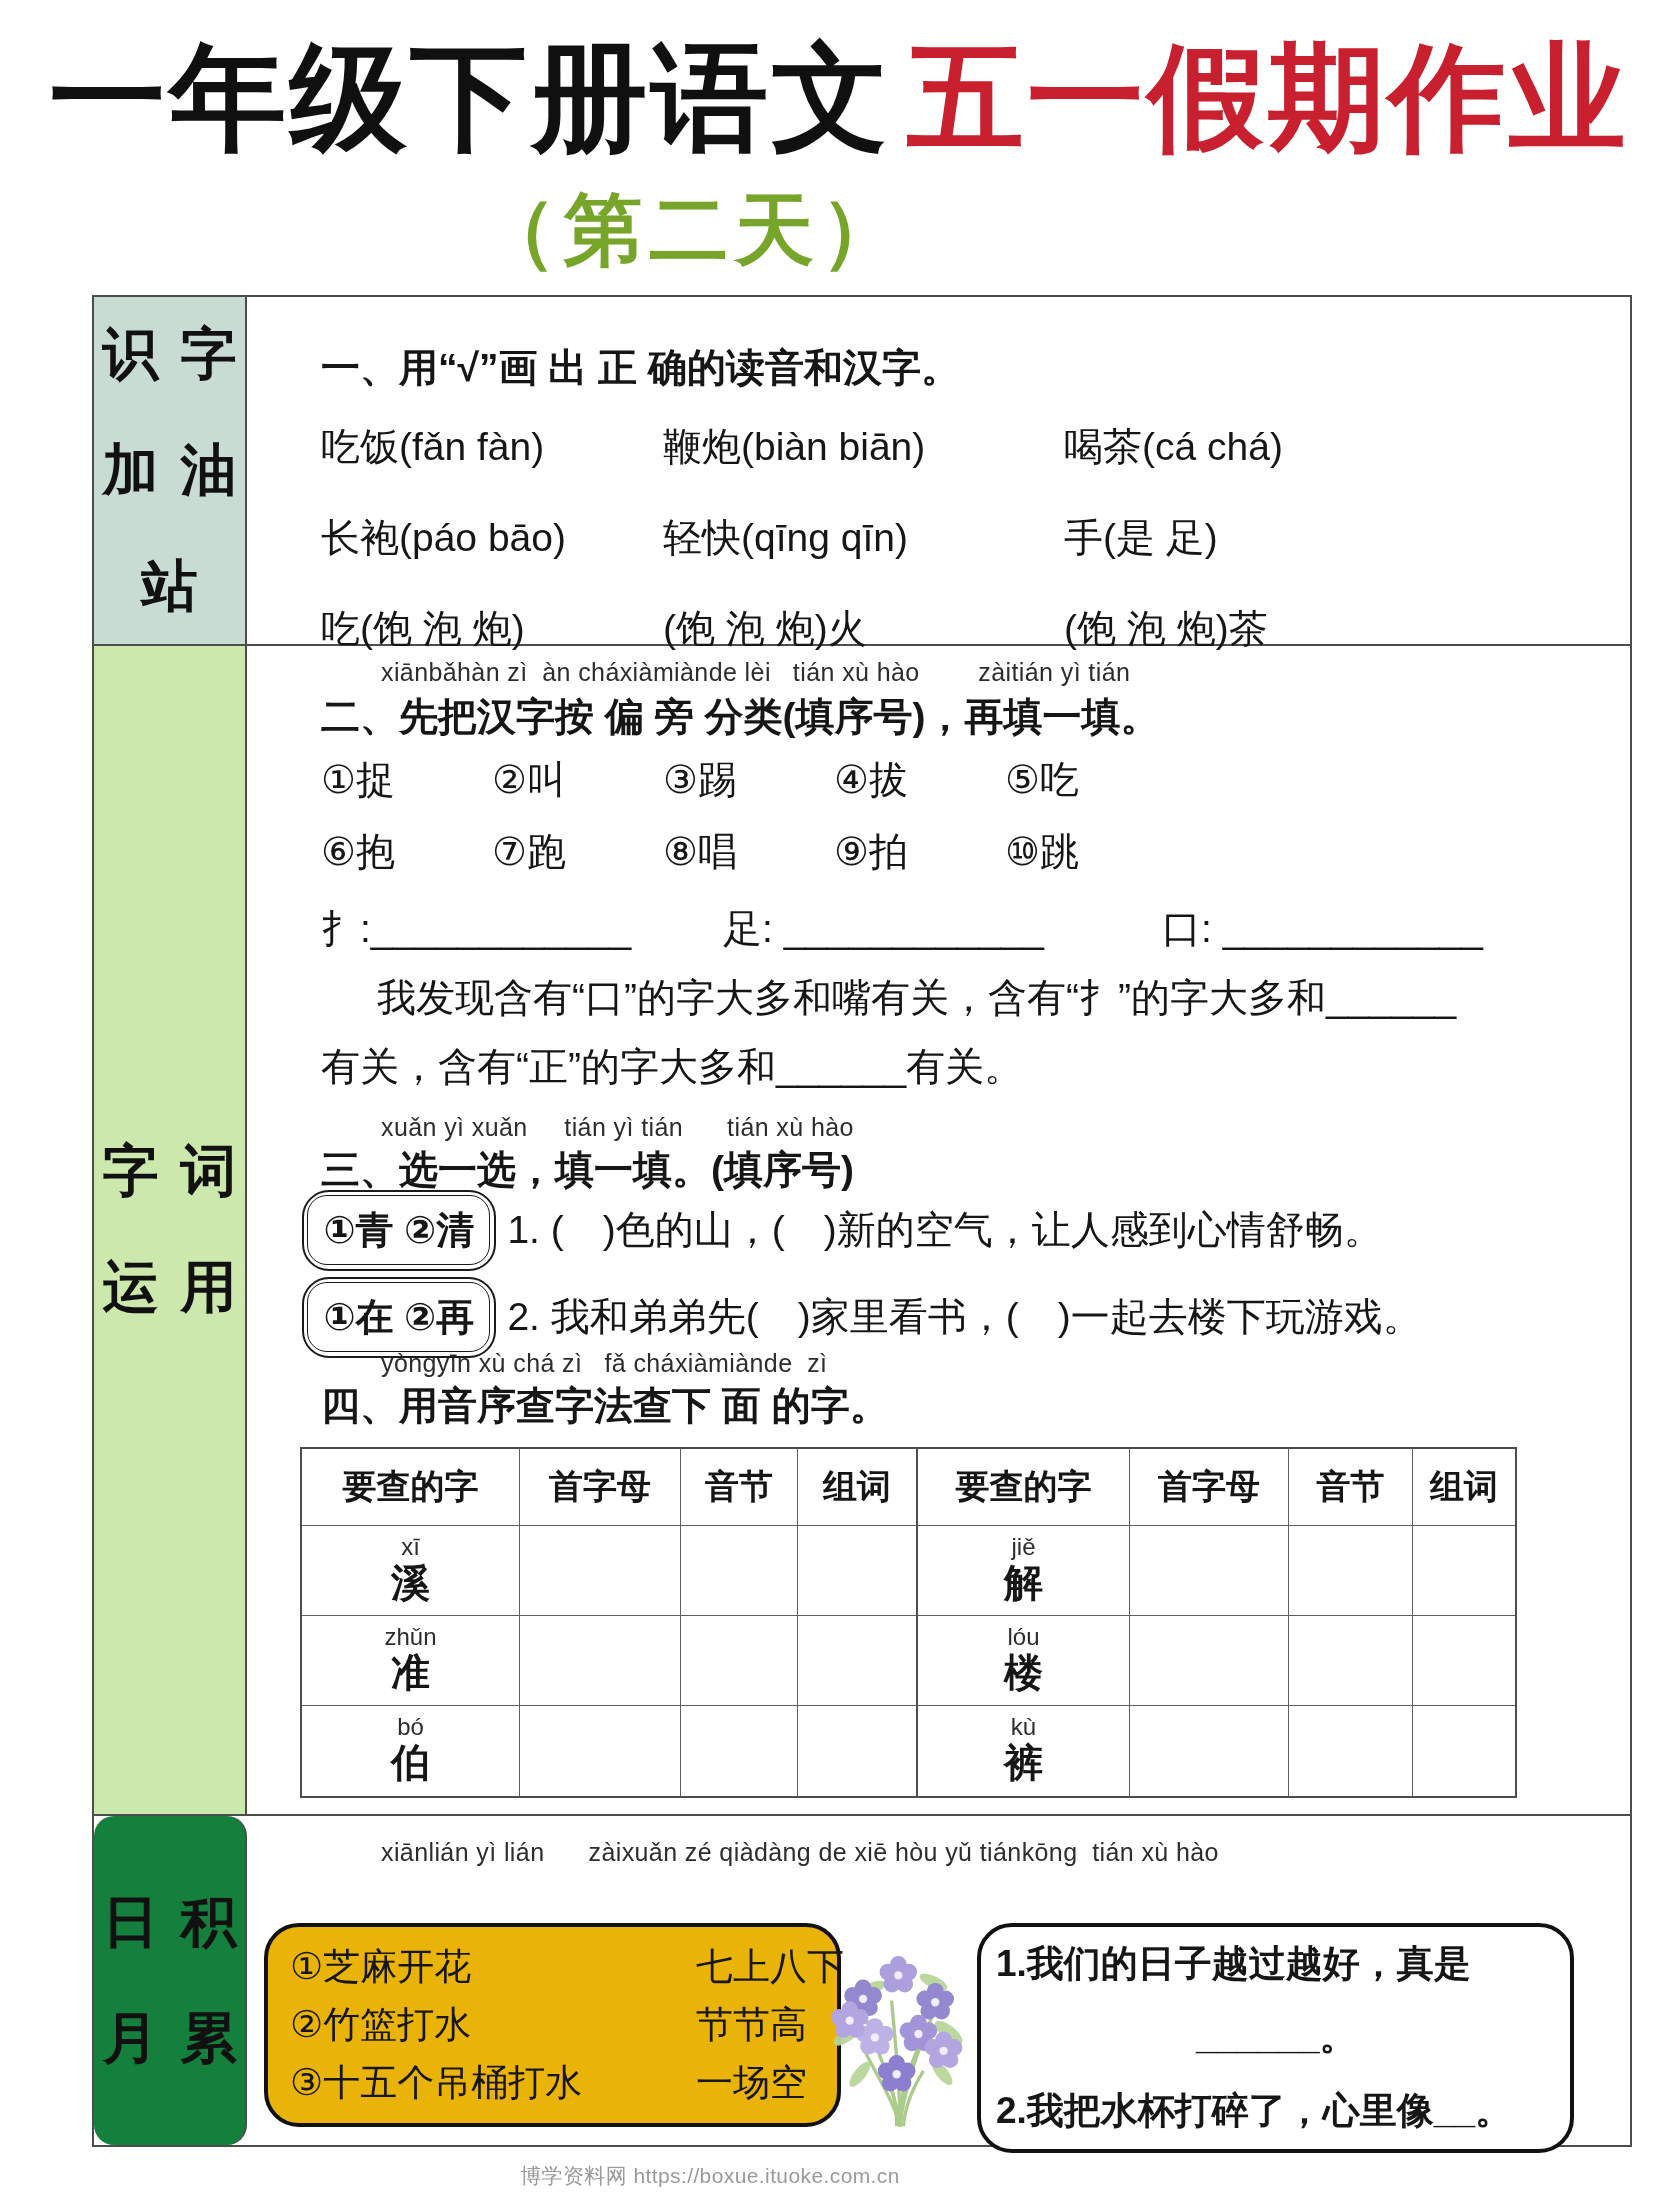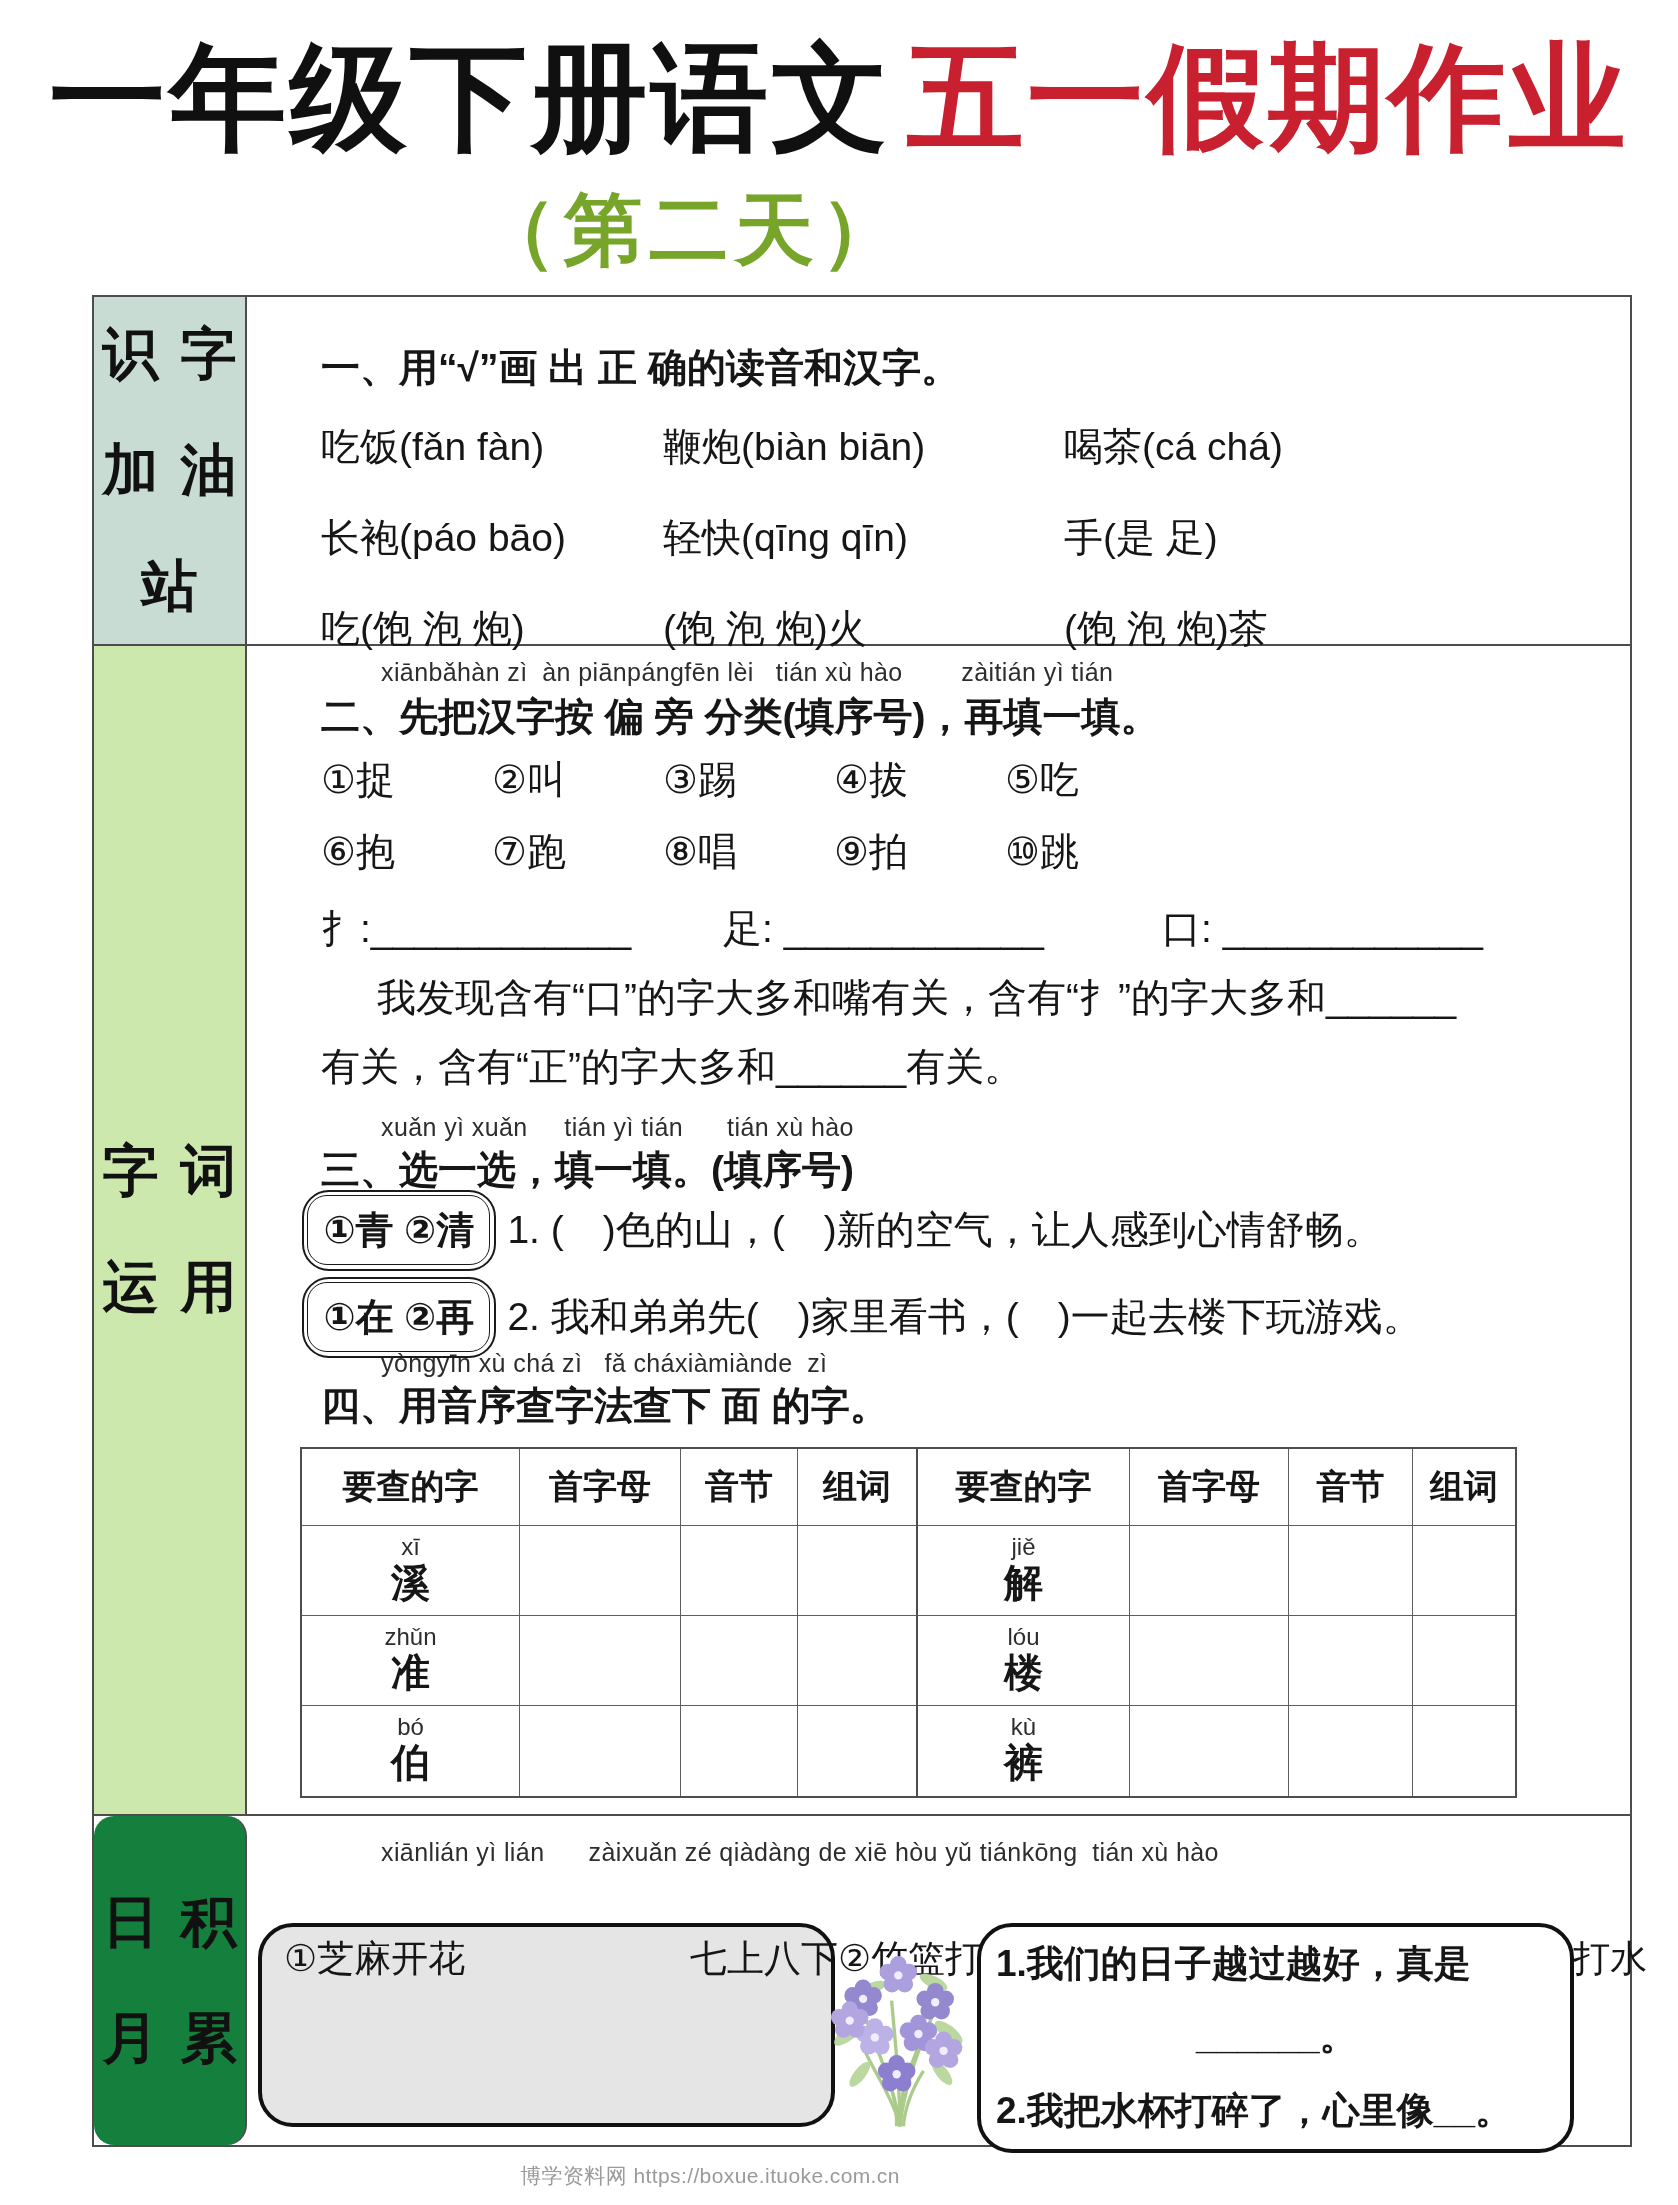--- a/index.html
+++ b/index.html
@@ -73,23 +73,23 @@
     display:flex;flex-direction:column;align-items:center;justify-content:center;box-sizing:border-box;
   }
   .lookup-table .cell:nth-child(8n){border-right:none;}
   .lookup-table .cell.group-end{border-right:2.5px solid #4d4d4d;}
   .lookup-table .cell.last-row{border-bottom:none;}
   .lookup-table .th{font-size:34px;font-weight:600;white-space:nowrap;}
   .lookup-table .py{font-size:24px;color:#2d2d2d;line-height:1.05;}
   .lookup-table .ch{font-size:39px;font-weight:600;line-height:1.25;}
   
   .match-box{
-    position:absolute;left:11px;top:107px;width:577px;height:204px;box-sizing:border-box;
-    border:4.2px solid #111;border-radius:35px;background:#e5e5e5;
-    display:flex;justify-content:space-evenly;padding:6.7px 17px 6.7px 22px;
+    position:absolute;left:17px;top:107px;width:577px;height:204px;box-sizing:border-box;
+    border:4.2px solid #111;border-radius:35px;background:#eab308;
+    display:flex;flex-direction:column;justify-content:space-evenly;padding:6.7px 17px 6.7px 22px;
   }
   .match-row{display:grid;grid-template-columns:406px 1fr;font-size:37px;font-weight:500;white-space:nowrap;}
   .fill-box{
     position:absolute;left:730px;top:107px;width:597px;height:230px;box-sizing:border-box;
     border:4.2px solid #111;border-radius:35px;background:#fff;
     display:flex;flexDirection:column;flex-direction:column;justify-content:space-between;
     padding:11.7px 13.4px 13.4px 15px;font-size:37px;font-weight:700;
   }
   .fill-blank{text-align:center;}
   .flower{position:absolute;left:569px;top:99px;}
@@ -131,21 +131,21 @@
     </div>
   </div>
 
   <div class="sec sec2">
     <div class="side side2">
       <div class="sline">字词</div>
       <div class="sline">运用</div>
     </div>
     <div class="content">
 
-      <div class="pinyin" style="left:134px;top:11.7px;">xiānbǎhàn zì  àn piānpángfēn lèi   tián xù hào        zàitián yì tián</div>
+      <div class="pinyin" style="left:134px;top:11.7px;">xiānbǎhàn zì  àn cháxiàmiànde lèi   tián xù hào        zàitián yì tián</div>
       <div class="qtitle" style="left:74px;top:44px;">二、先把汉字按 偏 旁 分类(填序号)，再填一填。</div>
       <div class="q2-chars" style="top:107px;">
         <span>①捉</span>
         <span>②叫</span>
         <span>③踢</span>
         <span>④拔</span>
         <span>⑤吃</span>
       </div>
       <div class="q2-chars" style="top:179px;">
         <span>⑥抱</span>

